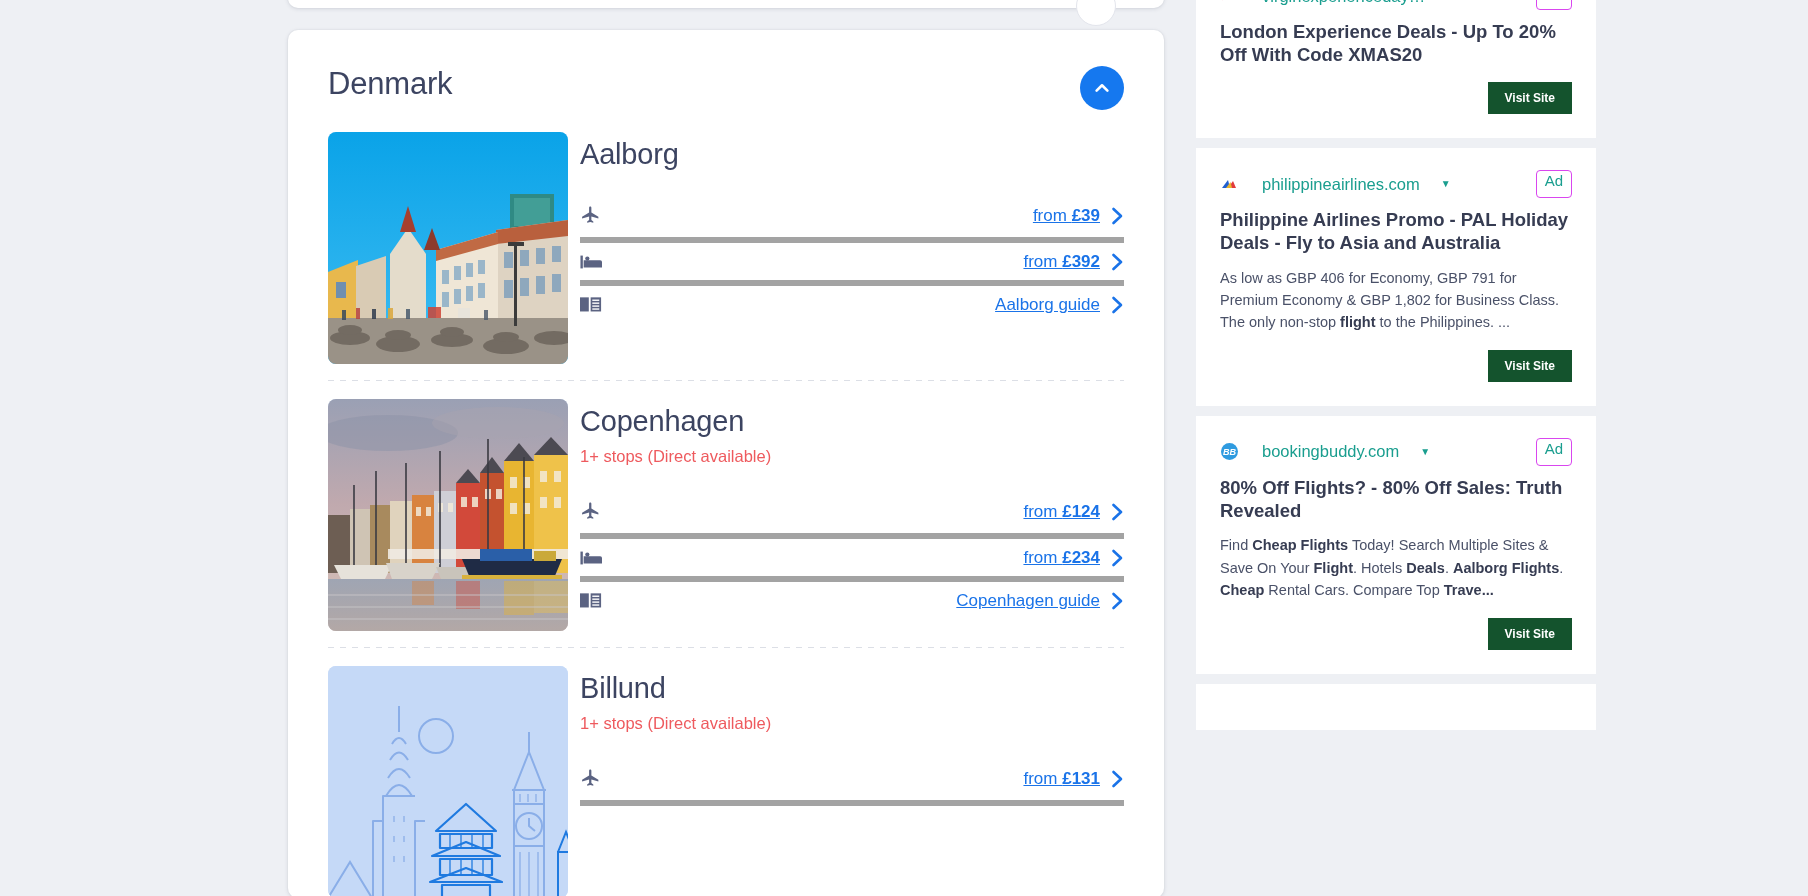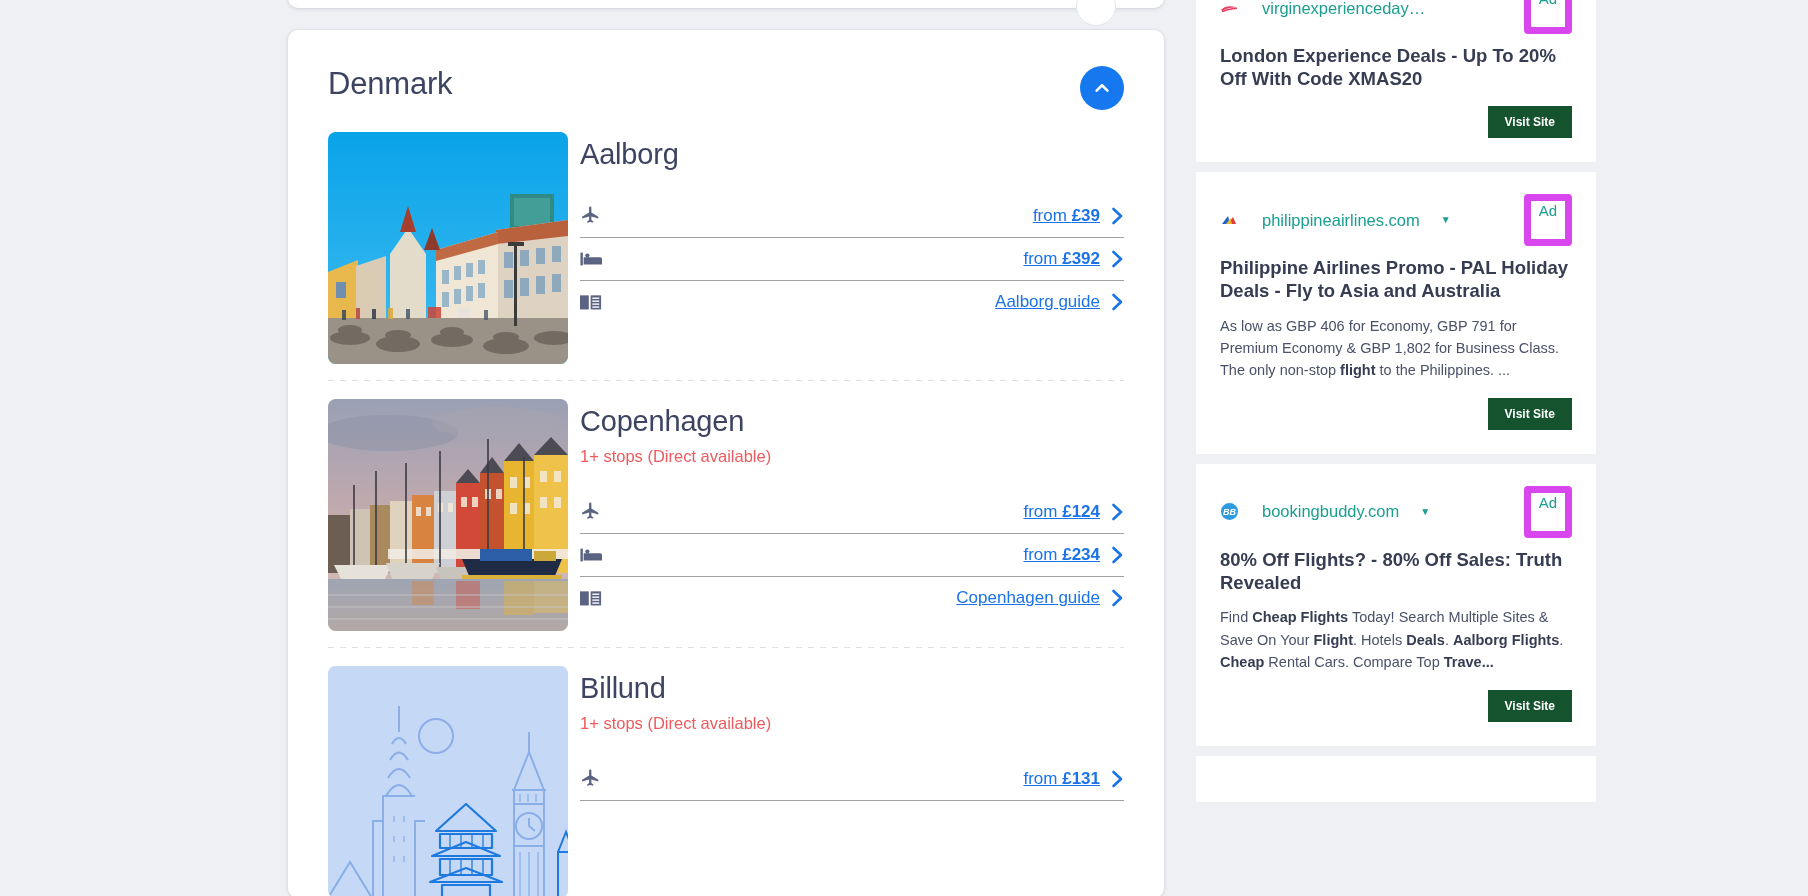--- a/index.html
+++ b/index.html
@@ -55,21 +55,21 @@
     font-size: 29px; color: #3c4461; font-weight: 400; letter-spacing: -.2px;
     line-height: 1.12;
   }
   .city-stops { font-size: 16.5px; margin-top: 10px; }
   .stops-direct { color: #00b2a9; }
   .stops-indirect { color: #ee5a5e; }
 
   .offer-list { margin-top: 24px; }
   .offer-row {
     display: flex; align-items: center; justify-content: space-between;
-    height: 43px; border-top: 1px solid #a3a3a3; cursor: pointer;
+    height: 43px; border-top: 6px solid #a3a3a3; cursor: pointer;
   }
   .offer-row:first-child { border-top: none; }
   .offer-icon { color: #5b6382; display: flex; align-items: center; width: 34px; }
   .offer-icon svg { display: block; }
   .offer-right { display: flex; align-items: center; gap: 11px; }
   .offer-label { font-size: 17px; color: #1a73e8; text-decoration: underline; }
   .offer-label b { font-weight: 700; }
   .chev-right { color: #1a73e8; display: flex; }
 
   .dotted-sep {
@@ -92,22 +92,22 @@
   }
   .ad-src { display: flex; align-items: center; gap: 23px; min-width: 0; }
   .ad-favicon { width: 19px; height: 19px; flex: 0 0 19px; display: flex; align-items: center; justify-content: center; font-style: italic; }
   .ad-favicon svg { display:block; }
   .ad-domain {
     font-size: 16.5px; color: #1a9e8f; white-space: nowrap;
     overflow: hidden; text-overflow: ellipsis;
   }
   .ad-caret { color: #1a9e8f; font-size: 10px; line-height: 1; margin-left: -2px; }
   .ad-badge {
-    border: 7px solid #d946ef; color: #1a9e8f; border-radius: 4px;
-    font-size: 15px; padding: 1px 8px 20px 8px; flex: 0 0 auto;
+    border: 1px solid #d946ef; color: #1a9e8f; border-radius: 4px;
+    font-size: 15px; padding: 1px 8px 8px 8px; flex: 0 0 auto;
   }
   .ad-title {
     font-size: 18.5px; font-weight: 700; color: #363c52; line-height: 1.25;
     margin-bottom: 12px; cursor: pointer;
   }
   .ad-desc { font-size: 14.5px; color: #4a5168; line-height: 1.55; }
   .ad-desc b { font-weight: 700; color: #363c52; }
   .ad-cta-wrap { display: flex; justify-content: flex-end; margin-top: 16px; }
   .ad-cta {
     background: #14532d; color: #fff; font-size: 12px; font-weight: 700;

